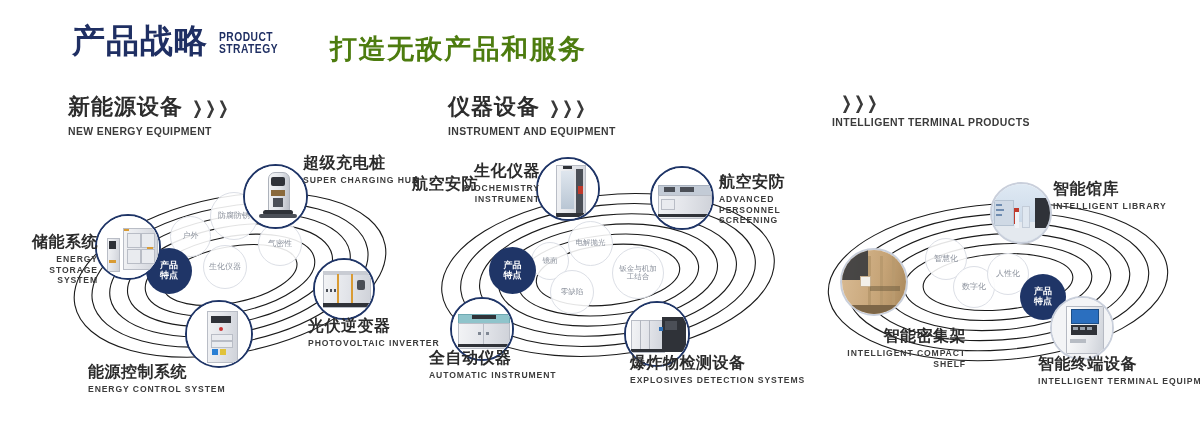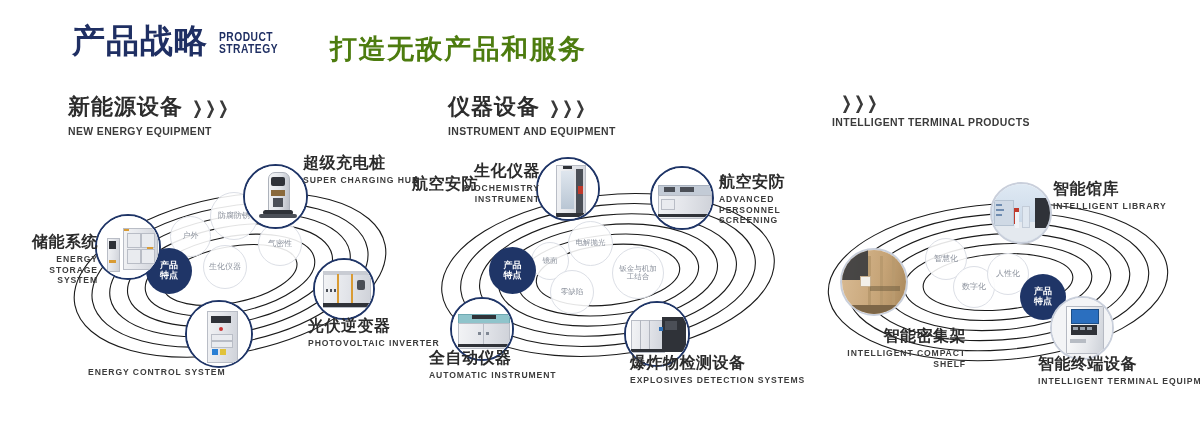--- a/index.html
+++ b/index.html
@@ -278,20 +278,21 @@
   </div>
   <div class="lab" style="left:303px;top:155px;">
     <div class="cn">超级充电桩</div>
     <div class="en">SUPER CHARGING HUB</div>
   </div>
   <div class="lab" style="left:308px;top:318px;">
     <div class="cn">光伏逆变器</div>
     <div class="en">PHOTOVOLTAIC INVERTER</div>
   </div>
   <div class="lab" style="left:88px;top:364px;">
+    <div class="cn">能源控制系统</div>
     <div class="en">ENERGY CONTROL SYSTEM</div>
   </div>
 
   <div class="cluster" style="left:428px;top:160px;width:360px;height:230px;">
     <svg class="orbit-svg" width="360" height="230" viewBox="0 0 360 230">
       <g fill="none" stroke="#1a1a1a" stroke-width="1.1">
         <ellipse cx="180" cy="115" rx="167" ry="80" transform="rotate(-6 180 115)"></ellipse>
         <ellipse cx="180" cy="115" rx="148" ry="70" transform="rotate(-6 180 115)"></ellipse>
         <ellipse cx="180" cy="115" rx="129" ry="60" transform="rotate(-6 180 115)"></ellipse>
         <ellipse cx="180" cy="115" rx="110" ry="50" transform="rotate(-6 180 115)"></ellipse>

